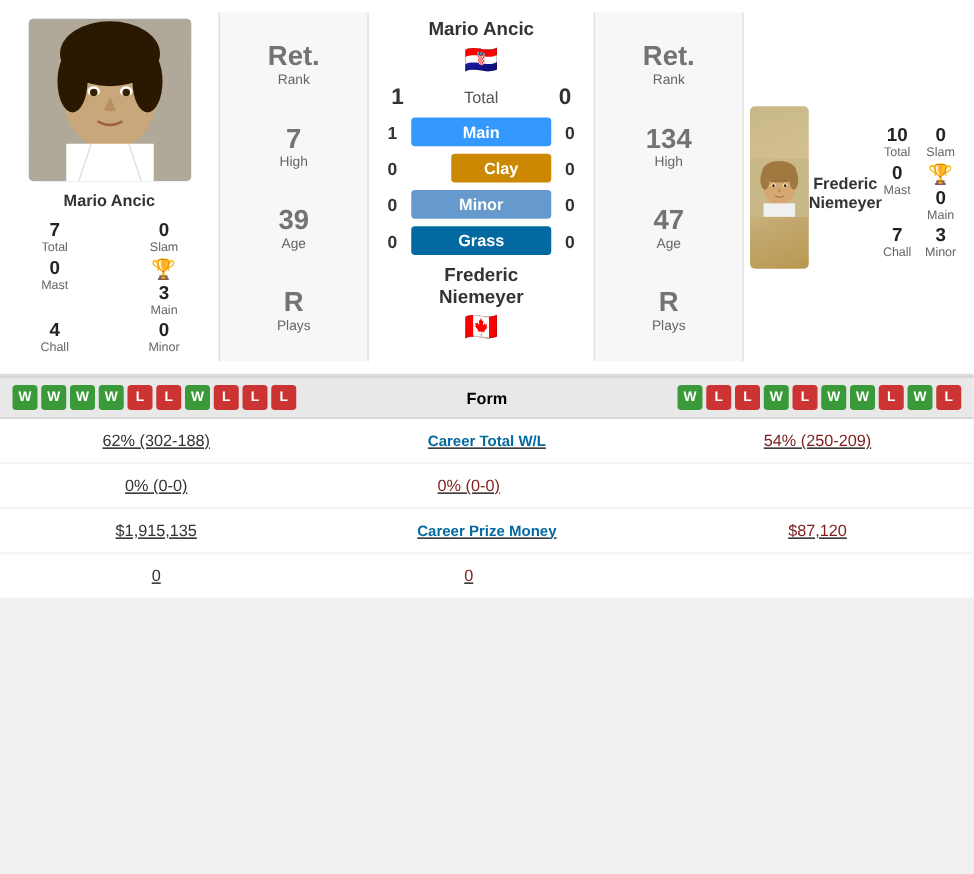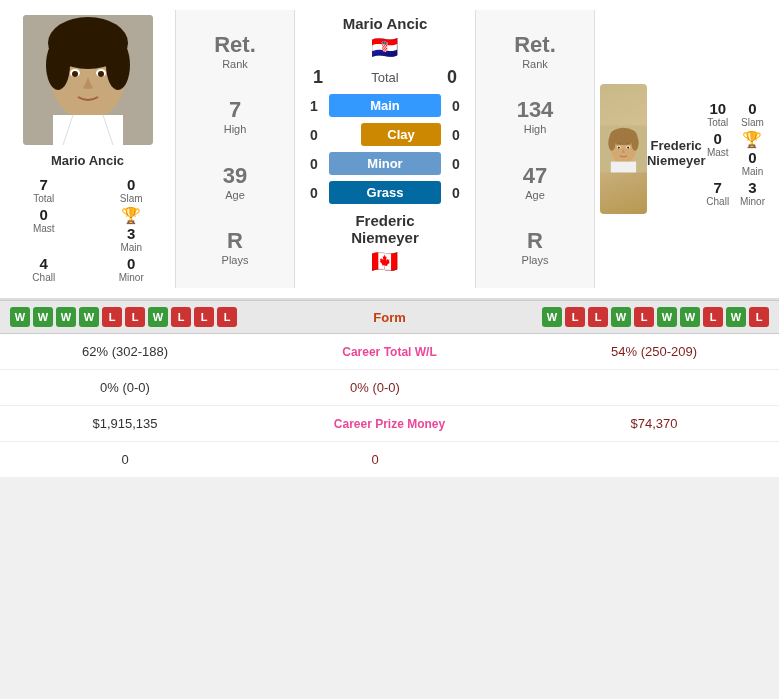--- a/index.html
+++ b/index.html
@@ -231,47 +231,48 @@
       color: #fff;
       display: flex;
       align-items: center;
       justify-content: center;
     }
     .badge-w { background: #3a9a3a; }
     .badge-l { background: #cc3333; }
     .form-label {
       font-size: 13px;
       font-weight: bold;
-      color: #c2410c;
+      color: #000000;
       text-align: center;
     }
 
     
     .stats-table {
       width: 100%;
+      text-decoration: underline;
     }
     .stats-row {
       display: flex;
       align-items: center;
       border-bottom: 1px solid #eee;
       padding: 10px 0;
     }
     .stats-row:last-child { border-bottom: none; }
     .stats-left-val {
       width: 250px;
       text-align: center;
       font-size: 13px;
       color: #333;
     }
     .stats-center-label {
       flex: 1;
       text-align: center;
       font-size: 12px;
       font-weight: bold;
-      color: #ec4899;
+      color: #0369a1;
     }
     .stats-right-val {
       width: 250px;
       text-align: center;
       font-size: 13px;
       color: #7f1d1d;
     }
   </style>
 </head>
 <body>
@@ -508,20 +509,20 @@
         <div class="stats-center-label">Career Total W/L</div>
         <div class="stats-right-val">54% (250-209)</div>
       </div>
       <div class="stats-row">
         <div class="stats-left-val">0% (0-0)</div>
         <div class="stats-right-val">0% (0-0)</div>
       </div>
       <div class="stats-row">
         <div class="stats-left-val">$1,915,135</div>
         <div class="stats-center-label">Career Prize Money</div>
-        <div class="stats-right-val">$74,370</div>
+        <div class="stats-right-val">$87,120</div>
       </div>
       <div class="stats-row">
         <div class="stats-left-val">0</div>
         <div class="stats-right-val">0</div>
       </div>
     </div>
 </div>
 
 </body></html>

